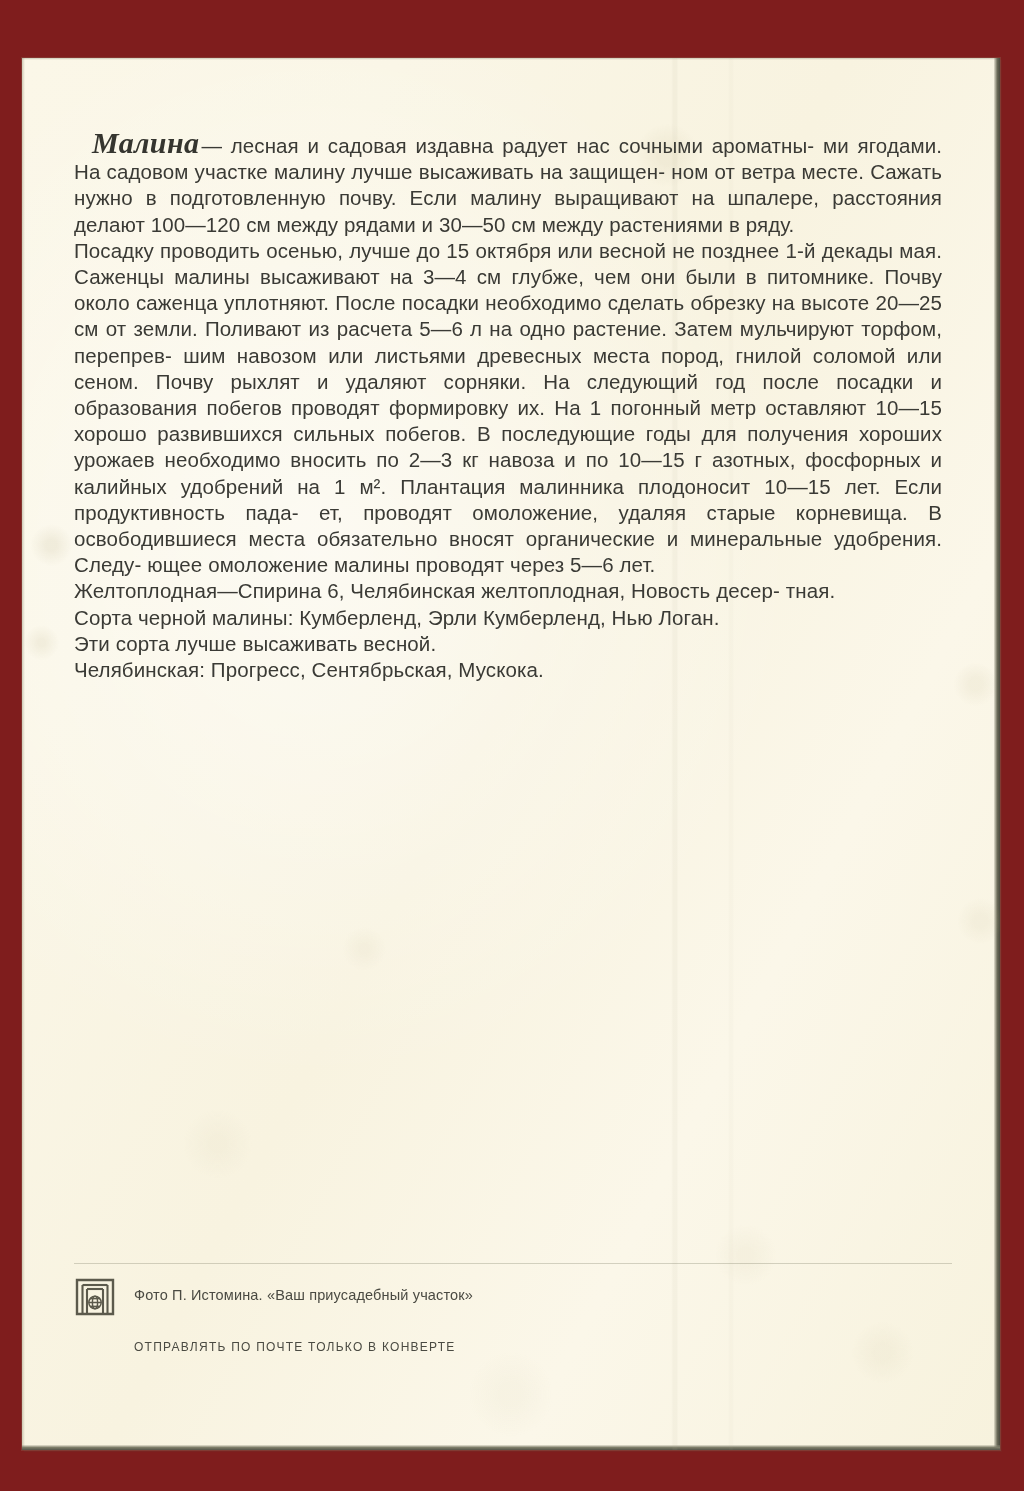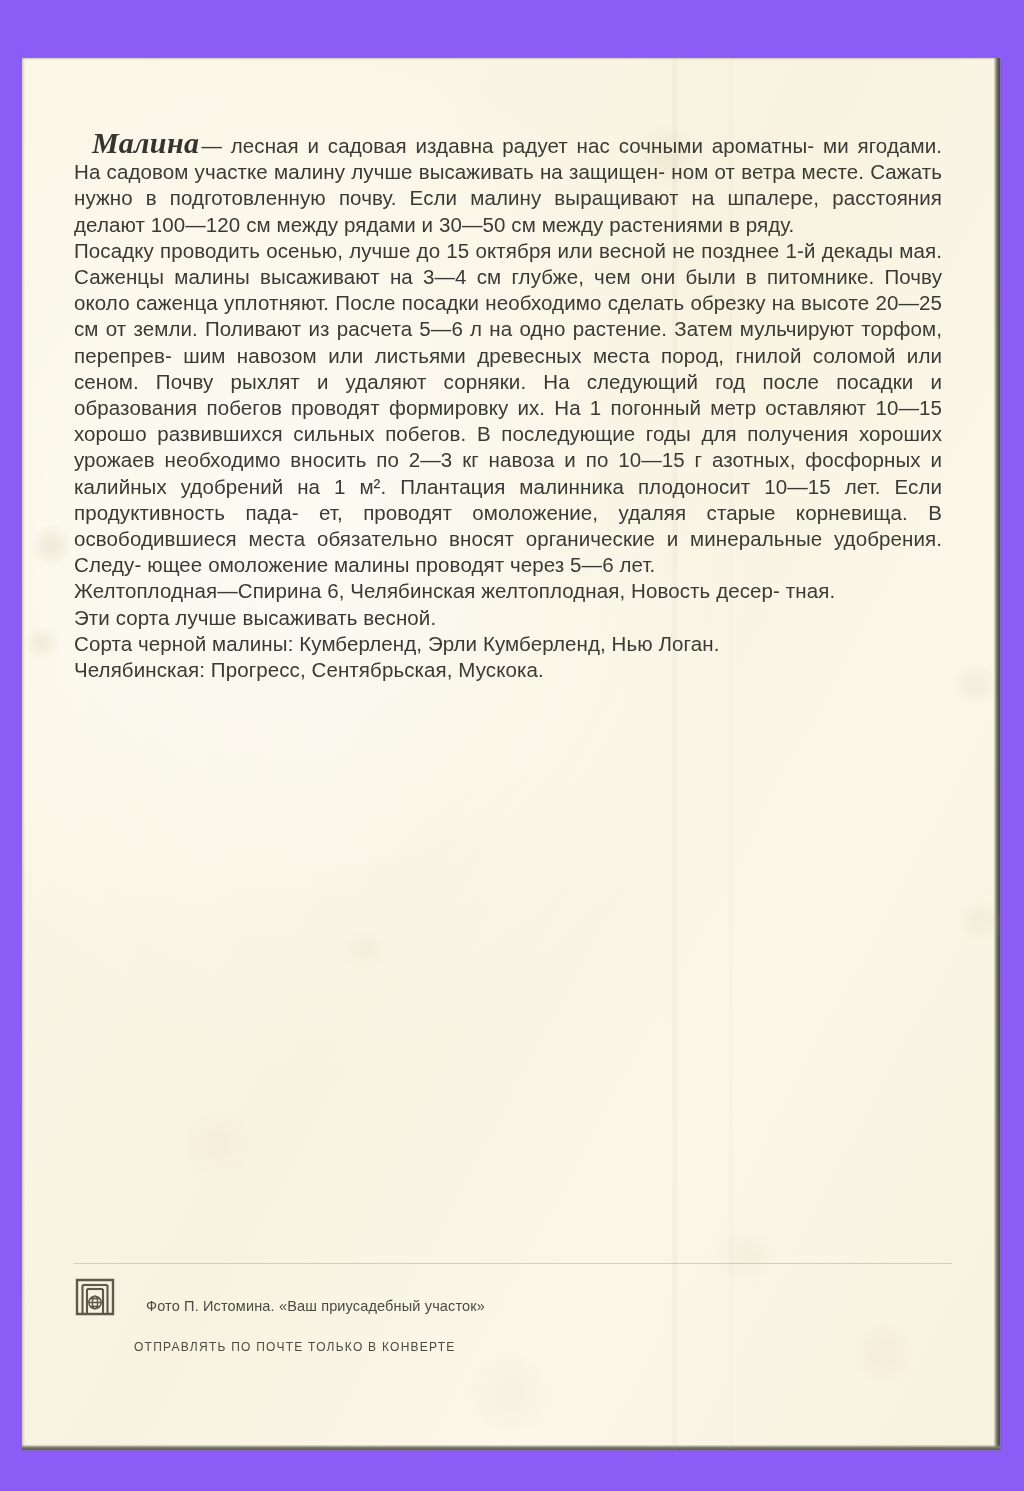--- a/index.html
+++ b/index.html
@@ -13,21 +13,21 @@
     height: 1491px;
     position: relative;
     overflow: hidden;
     font-family: "Liberation Sans", "DejaVu Sans", sans-serif;
   }
 
   
   #scan-surface {
     position: absolute;
     inset: 0;
-    background: #8b5cf6;
+    background: #7f1d1d;
   }
 
   
   #postcard {
     position: absolute;
     left: 22px;
     top: 58px;
     width: 978px;
     height: 1392px;
     background:
@@ -163,22 +163,22 @@
   #imprint-rule {
     position: absolute;
     left: 52px;
     bottom: 186px;
     width: 878px;
     height: 1px;
     background: rgba(120,118,96,0.30);
   }
   #imprint-row {
     display: flex;
-    align-items: flex-end;
-    gap: 30px;
+    align-items: center;
+    gap: 18px;
   }
   #publisher-logo {
     flex: 0 0 auto;
     width: 42px;
     height: 42px;
     margin-top: 2px;
   }
   #imprint-lines {
     flex: 1 1 auto;
     padding-top: 1px;
@@ -246,25 +246,25 @@
         <span>ющее омоложение малины проводят через 5—6 лет.</span></span>
       </p>
 
 
       <p class="para">
         <span class="j nolast"><span>Желтоплодная—Спирина 6, Челябинская желтоплодная, Новость десер-</span>
         <span>тная.</span></span>
       </p>
 
       <p class="para last-line-left">
+        <span>Сорта  черной малины: Кумберленд, Эрли Кумберленд, Нью Логан.</span>
+      </p>
+
+      <p class="para last-line-left">
         <span>Эти сорта лучше высаживать весной.</span>
-      </p>
-
-      <p class="para last-line-left">
-        <span>Сорта  черной малины: Кумберленд, Эрли Кумберленд, Нью Логан.</span>
       </p>
 
       <p class="para last-line-left">
         <span>Челябинская: Прогресс, Сентябрьская, Мускока.</span>
       </p>
 
     </div>
 
     <div id="imprint-rule"></div>
 

